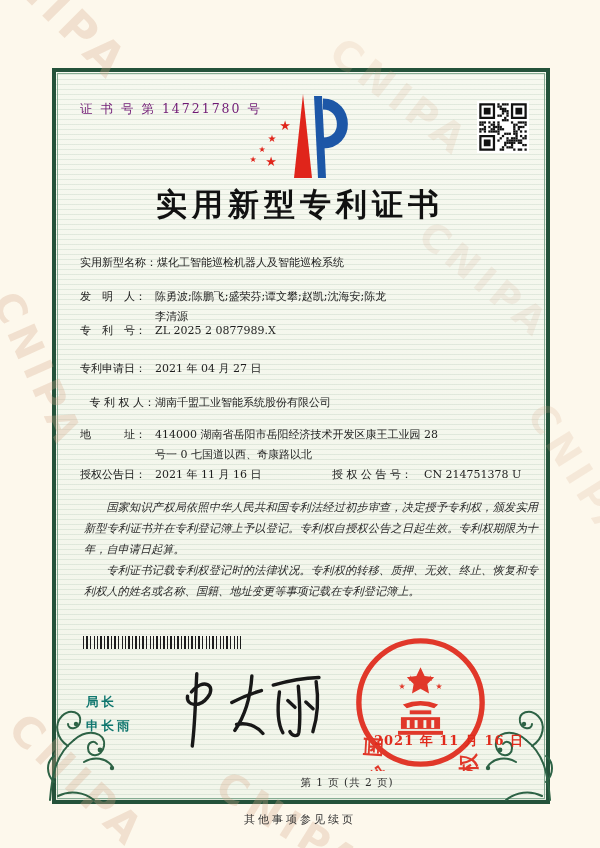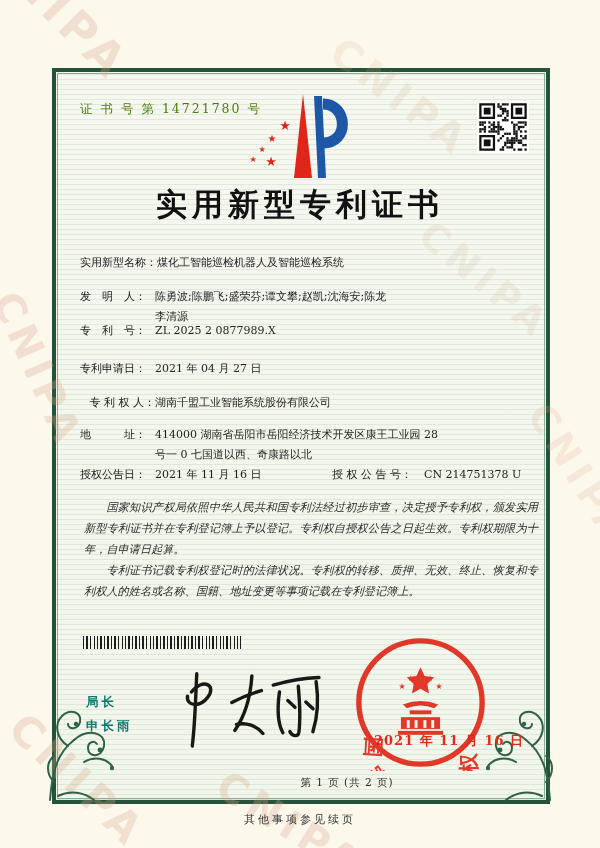--- a/index.html
+++ b/index.html
@@ -18,21 +18,21 @@
   
   .frame{
     position:absolute; left:52px; top:68px; width:490px; height:728px; z-index:0;
     border:4px solid #24523a;
     background:
       repeating-linear-gradient(0deg, rgba(122,162,136,0.17) 0 1px, transparent 1px 5px),
       linear-gradient(#f6f8ef,#f2f5ea);
   }
   .frame-inner-line{position:absolute; inset:1px; border:1px solid #86ac93; pointer-events:none;}
   .content{position:absolute; inset:0; z-index:2;}
-  .cert-no{position:absolute; left:80px; top:101px; font-size:12.5px; letter-spacing:2px; color:#4d7c0f;}
+  .cert-no{position:absolute; left:80px; top:101px; font-size:12.5px; letter-spacing:2px; color:#701a75;}
   .logo{position:absolute; left:238px; top:90px;}
   .qr{position:absolute; left:477px; top:101px; width:52px; height:52px; background:#fff;}
   .title{
     position:absolute; left:0; top:184px; width:100%; text-align:center;
     font-size:31px; font-weight:bold; letter-spacing:5px; color:#111;
   }
   .frow{position:absolute; left:80px; right:64px; display:flex; font-size:11px; line-height:20px;}
   .flabel{flex:0 0 75px; white-space:nowrap; color:#1a1a1a;}
   .fvalue{color:#1e1e1e;}
   .r-name{top:253px;} .r-inv{top:287px;} .r-pat{top:321px;} .r-fil{top:359px;}

